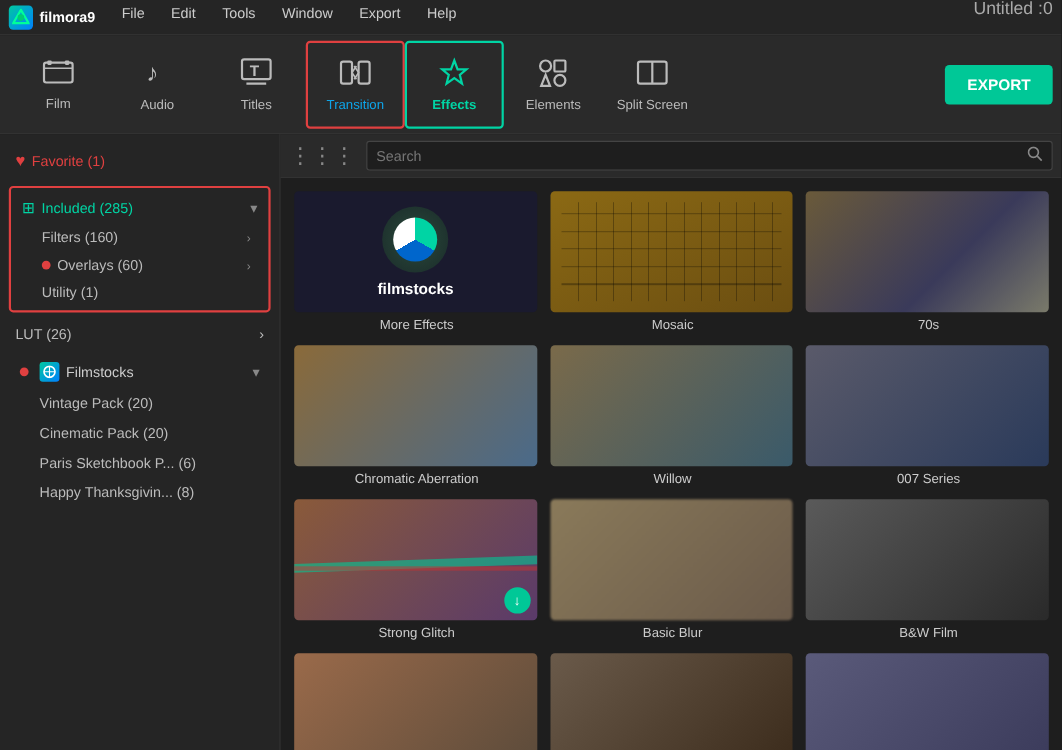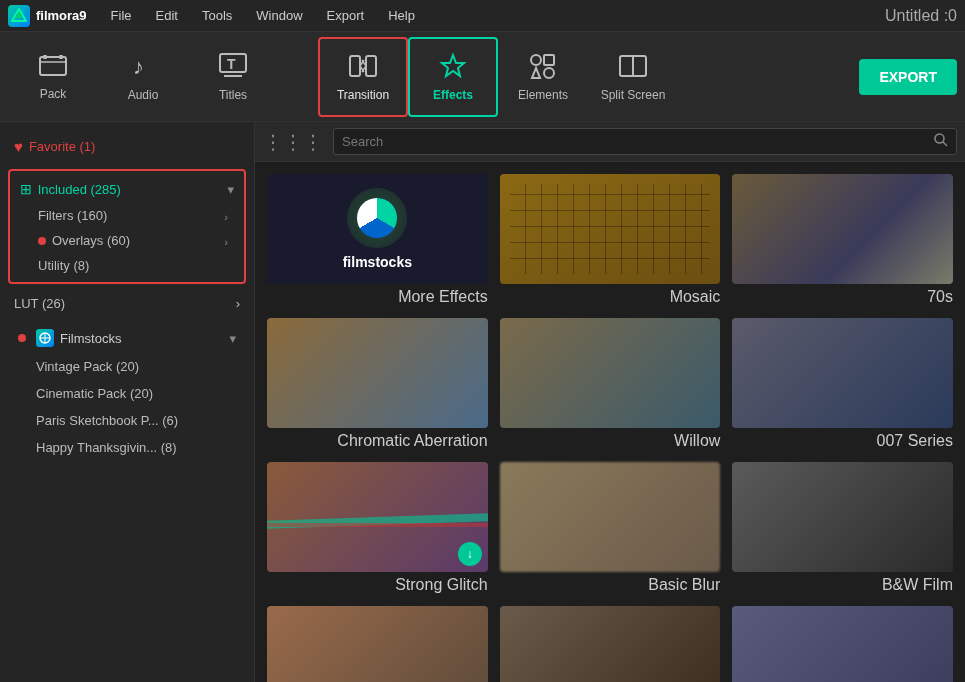--- a/index.html
+++ b/index.html
@@ -1,29 +1,29 @@
 <!DOCTYPE html>
 <html><head>
   <meta charset="utf-8">
   <style>
     * { margin: 0; padding: 0; box-sizing: border-box; }
     body { width: 965px; height: 682px; background: #1e1e1e; font-family: 'Segoe UI', Arial, sans-serif; color: #ccc; overflow: hidden; font-size: 13px; }
 
     
-    #menubar { display: flex; align-items: center; background: #252525; height: 32px; padding: 0 8px; gap: 4px; border-bottom: 1px solid #333; }
+    #menubar { display: flex; background: #252525; height: 32px; padding: 0 8px; gap: 4px; border-bottom: 1px solid #333; }
     #menubar .logo { display: flex; align-items: center; gap: 6px; margin-right: 10px; }
     #menubar .logo-icon { width: 22px; height: 22px; background: linear-gradient(135deg, #00c8a0, #0080ff); border-radius: 4px; display: flex; align-items: center; justify-content: center; font-size: 10px; font-weight: bold; color: white; }
     #menubar .logo-text { color: #fff; font-size: 13px; font-weight: 600; }
     #menubar .menu-item { color: #ccc; font-size: 13px; padding: 4px 10px; cursor: pointer; border-radius: 3px; }
     #menubar .title { margin-left: auto; color: #aaa; font-size: 16px; }
 
     
     #toolbar { display: flex; align-items: center; background: #2a2a2a; height: 90px; padding: 0 8px; border-bottom: 1px solid #333; }
     .toolbar-btn { display: flex; flex-direction: column; align-items: center; justify-content: center; width: 90px; height: 80px; cursor: pointer; border-radius: 4px; gap: 4px; color: #bbb; font-size: 12px; position: relative; }
-    .toolbar-btn.active { color: #e5e5e5; border: 2px solid #e04040; border-radius: 4px; margin-left: 40px; }
+    .toolbar-btn.active { color: #0ea5e9; border: 2px solid #e04040; border-radius: 4px; }
     .toolbar-btn.active-green { color: #00d4a4; border: 2px solid #00d4a4; border-radius: 4px; font-weight: bold; }
     .toolbar-icon { font-size: 26px; line-height: 1; }
     .export-btn { margin-left: auto; background: #00c897; color: #fff; font-size: 14px; font-weight: bold; padding: 10px 20px; border: none; border-radius: 4px; cursor: pointer; }
 
     
     #main { display: flex; height: calc(682px - 32px - 90px); }
 
     
     #sidebar { width: 255px; background: #252525; border-right: 1px solid #333; overflow-y: auto; padding: 8px 0; }
     .favorite-row { display: flex; align-items: center; gap: 6px; padding: 8px 14px; color: #e04040; font-size: 13px; cursor: pointer; }
@@ -48,21 +48,21 @@
     .search-input-wrapper { display: flex; align-items: center; background: #1e1e1e; border: 1px solid #444; border-radius: 3px; padding: 4px 8px; flex: 1; gap: 4px; }
     .search-input-wrapper input { background: transparent; border: none; color: #ccc; font-size: 13px; outline: none; flex: 1; }
     .search-icon { color: #888; font-size: 14px; }
 
     
     #content { flex: 1; background: #1e1e1e; overflow-y: auto; }
 
     .effects-grid { display: grid; grid-template-columns: repeat(3, 1fr); gap: 12px; padding: 12px; }
     .effect-item { display: flex; flex-direction: column; gap: 4px; cursor: pointer; }
     .effect-thumb { width: 100%; height: 110px; background: #333; border-radius: 4px; overflow: hidden; position: relative; display: flex; align-items: center; justify-content: center; }
-    .effect-label { font-size: 16px; color: #ccc; text-align: right; padding-left: 2px; }
+    .effect-label { font-size: 12px; color: #ccc; text-align: center; padding-left: 2px; }
 
     
     .thumb-filmstocks { background: #1a1a2e; display: flex; flex-direction: column; align-items: center; justify-content: center; }
     .thumb-filmstocks .fs-logo { width: 60px; height: 60px; background: radial-gradient(circle, #2a4a3a, #1a2a2a); border-radius: 50%; display: flex; align-items: center; justify-content: center; }
     .thumb-filmstocks .fs-icon { width: 40px; height: 40px; background: conic-gradient(#00d4a4 120deg, #0066cc 120deg 240deg, #ffffff 240deg); border-radius: 50%; }
     .thumb-filmstocks .fs-text { color: #fff; font-size: 14px; font-weight: bold; margin-top: 6px; }
 
     .thumb-mosaic { background: linear-gradient(to bottom right, #8B6914, #6B4E11); }
     .thumb-mosaic::after { content: ''; position: absolute; top: 10px; left: 10px; right: 10px; bottom: 10px; background: repeating-linear-gradient(0deg, transparent, transparent 15px, rgba(0,0,0,0.3) 15px, rgba(0,0,0,0.3) 16px), repeating-linear-gradient(90deg, transparent, transparent 15px, rgba(0,0,0,0.3) 15px, rgba(0,0,0,0.3) 16px); }
 
@@ -106,21 +106,21 @@
 
   <div class="toolbar-btn">
     <span class="toolbar-icon">
       <svg width="30" height="26" viewBox="0 0 30 26">
           <rect x="2" y="4" width="26" height="18" rx="2" fill="none" stroke="#bbb" stroke-width="2"></rect>
           <path d="M2 9 h26" stroke="#bbb" stroke-width="1.5"></path>
           <rect x="5" y="2" width="4" height="4" rx="1" fill="#bbb"></rect>
           <rect x="21" y="2" width="4" height="4" rx="1" fill="#bbb"></rect>
         </svg>
     </span>
-    <span>Pack</span>
+    <span>Film</span>
   </div>
 
   <div class="toolbar-btn">
     <span class="toolbar-icon">
       <svg width="28" height="28" viewBox="0 0 28 28">
           <text x="4" y="22" font-size="22" fill="#bbb">♪</text>
         </svg>
     </span>
     <span>Audio</span>
   </div>
@@ -207,21 +207,21 @@
       <div class="sidebar-item">
         <div class="item-left">
           <span class="dot"></span>
           <span>Overlays (60)</span>
         </div>
         <span class="chevron">›</span>
       </div>
 
       <div class="sidebar-item">
         <div class="item-left">
-          <span>Utility (8)</span>
+          <span>Utility (1)</span>
         </div>
       </div>
     </div>
 
     <div class="sidebar-plain-item">
       <span>LUT (26)</span>
       <span class="chevron">›</span>
     </div>
 
     <div class="filmstocks-section">

